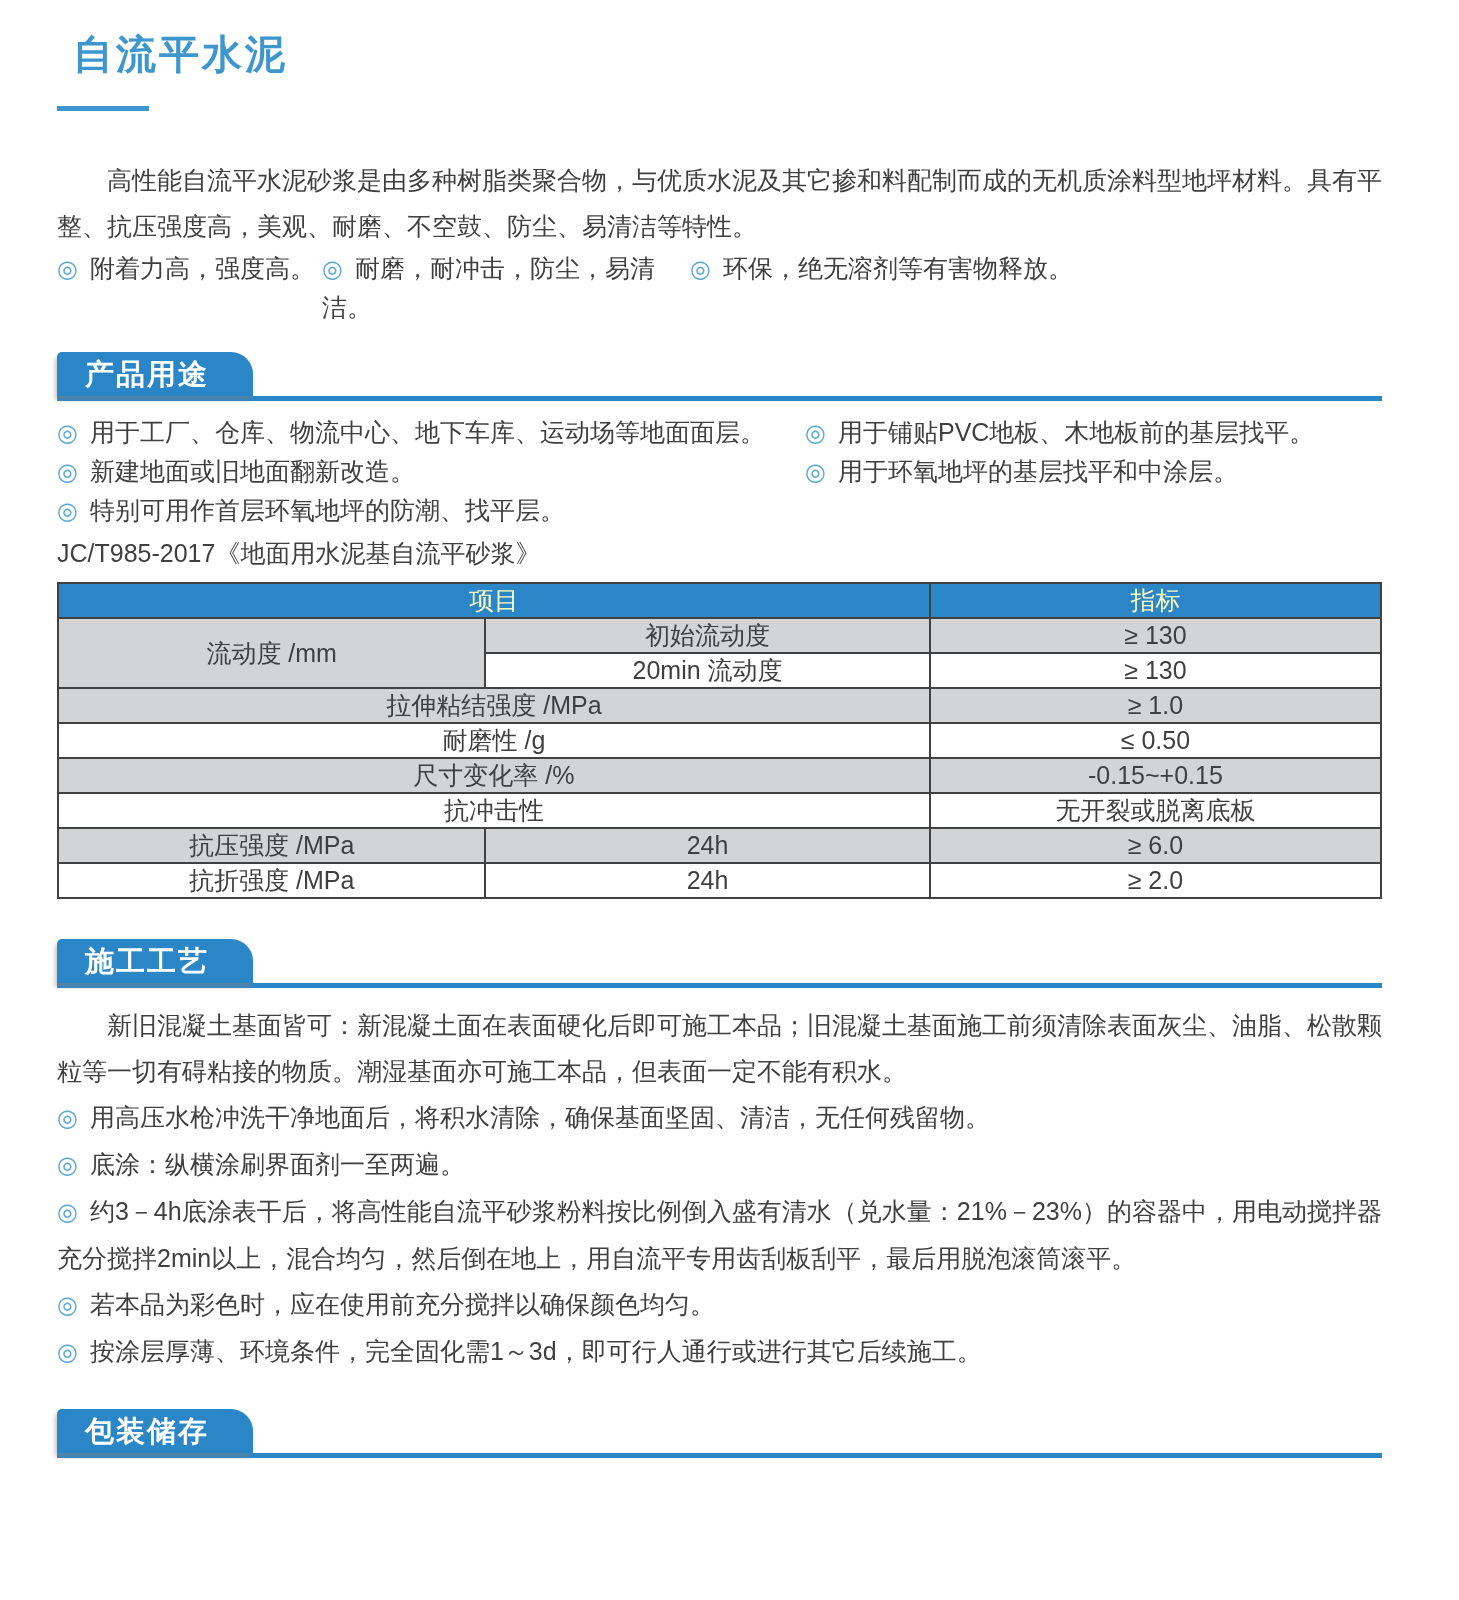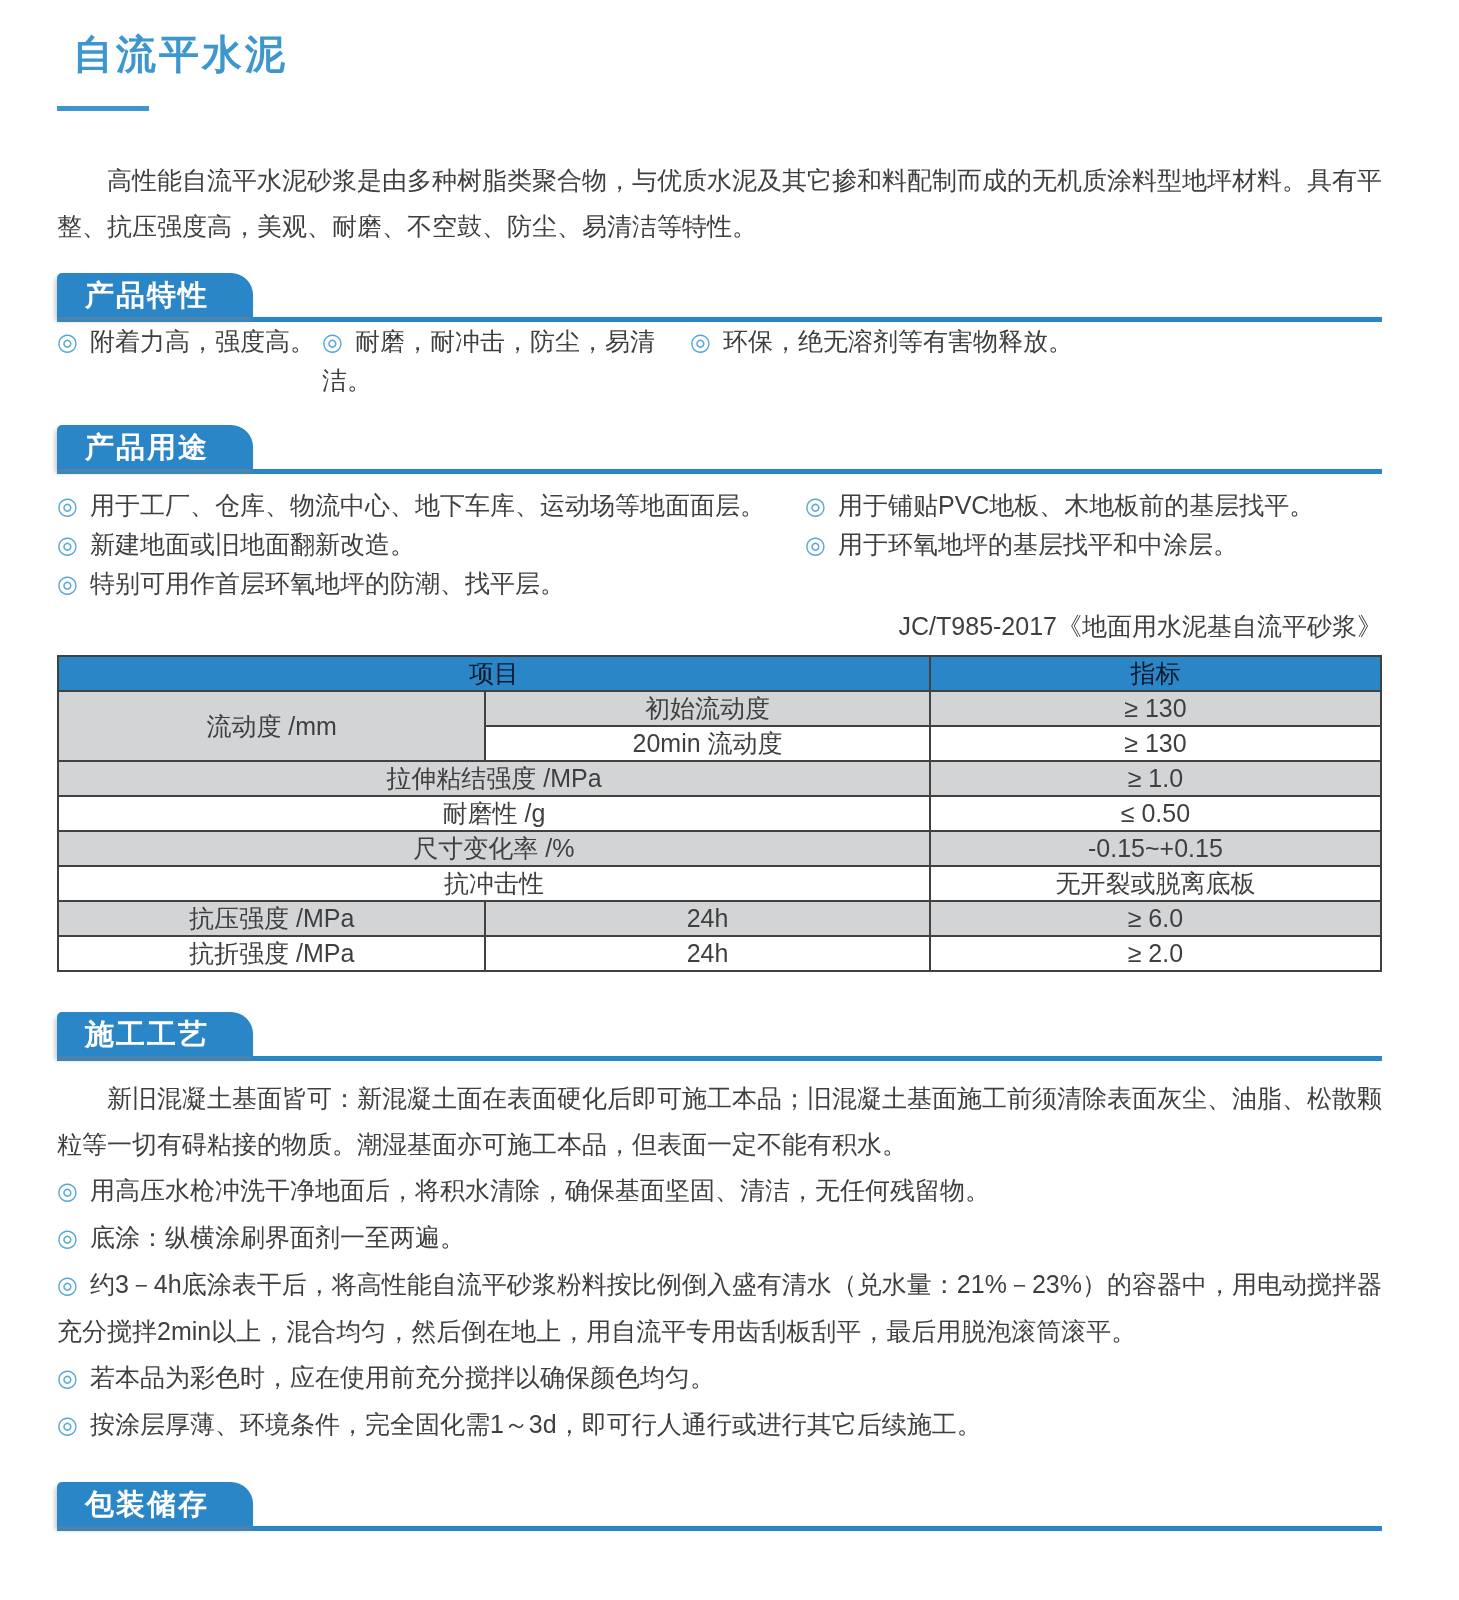--- a/index.html
+++ b/index.html
@@ -48,54 +48,50 @@
   .b-icon{color:var(--bullet-blue);margin-right:12px;font-size:24px;}
   .features-row{display:flex;}
   .features-row .f1{width:265px;}
   .features-row .f2{width:368px;}
   .uses-cols{display:flex;margin-top:12px;gap:40px;}
   .uses-left{width:708px;}
   .uses-right{flex:1;}
   .uses-left .bullet,.uses-right .bullet{margin-bottom:0;}
 
   
-  .tbl-caption{margin-top:6px;text-align:right;font-size:25px;line-height:34px;}
+  .tbl-caption{margin-top:6px;text-align:left;font-size:25px;line-height:34px;}
   table.tech{
     width:100%;margin-top:12px;border-collapse:collapse;table-layout:fixed;
   }
   table.tech td{
     border:2px solid var(--border-dark);
     font-size:25px;text-align:center;height:33px;padding:0 4px;
     background:#fff;
   }
-  table.tech td.hd{background:var(--accent);color:#0f172a;}
+  table.tech td.hd{background:var(--accent);color:#fef9c3;}
   table.tech td.gray{background:var(--row-gray);}
   .col-a{width:32.3%;}
   .col-b{width:33.6%;}
   .col-c{width:34.1%;}
 
   
   .proc-intro{margin:14px 0 0 0;font-size:25px;line-height:46px;text-indent:2em;text-align:justify;}
   .proc-item{font-size:25px;line-height:46px;text-align:justify;}
   .mt-sec{margin-top:26px;font-family:Liberation Serif, serif;}
 </style>
 </head>
 <body>
 
 <div class="page">
 
   <h1 class="doc-title">自流平水泥</h1>
   <div class="title-underline"></div>
 
   <p class="intro">高性能自流平水泥砂浆是由多种树脂类聚合物，与优质水泥及其它掺和料配制而成的无机质涂料型地坪材料。具有平整、抗压强度高，美观、耐磨、不空鼓、防尘、易清洁等特性。</p>
 
-  <div class="sec-head">
-    <div class="sec-tab">产品特性</div>
-    <div class="sec-rule"></div>
-  </div>
   <div class="features-row">
     <div class="bullet f1"><span class="b-icon">◎</span><span>附着力高，强度高。</span></div>
     <div class="bullet f2"><span class="b-icon">◎</span><span>耐磨，耐冲击，防尘，易清洁。</span></div>
     <div class="bullet"><span class="b-icon">◎</span><span>环保，绝无溶剂等有害物释放。</span></div>
   </div>
 
   <div class="sec-head mt-sec">
     <div class="sec-tab">产品用途</div>
     <div class="sec-rule"></div>
   </div>

